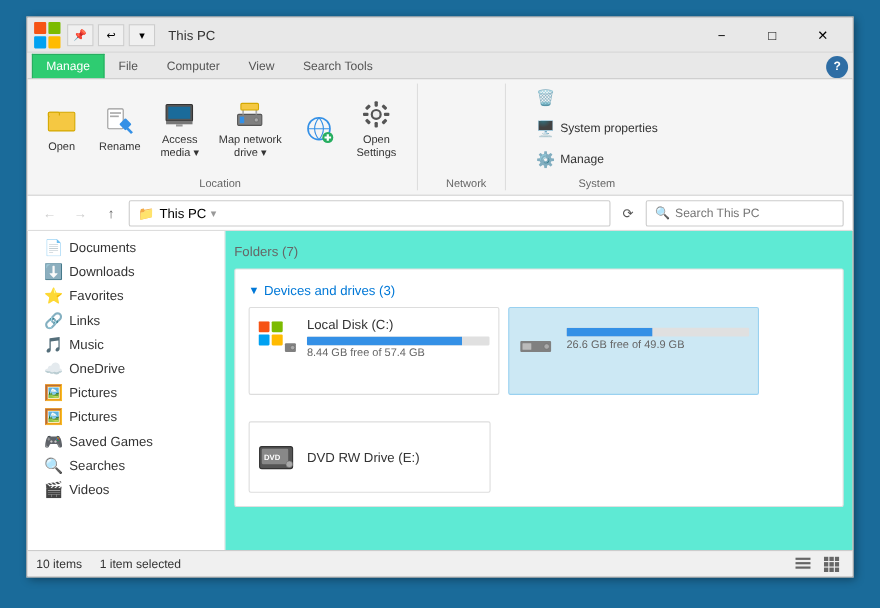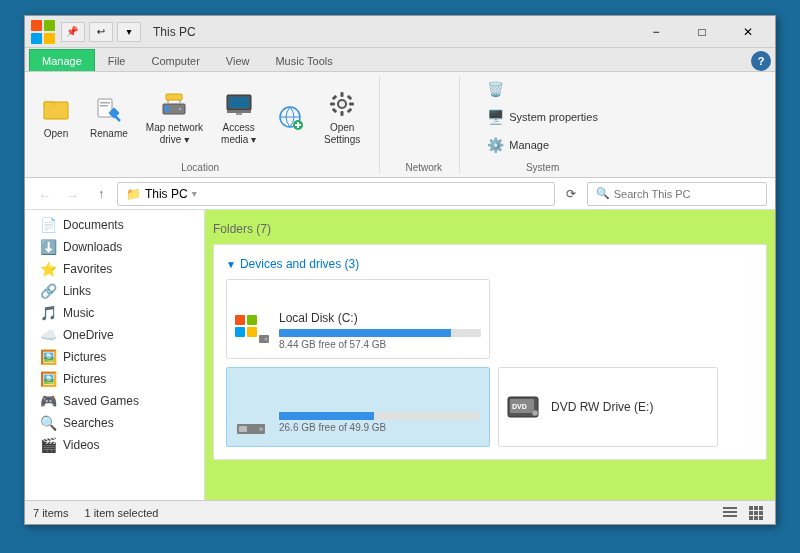--- a/index.html
+++ b/index.html
@@ -47,38 +47,38 @@
 
     
     .main-content { display: flex; flex: 1; overflow: hidden; }
 
     
     .sidebar { width: 180px; background: white; border-right: 1px solid #e0e0e0; overflow-y: auto; padding: 4px 0; flex-shrink: 0; }
     .sidebar-item { display: flex; align-items: center; gap: 6px; padding: 3px 8px 3px 16px; cursor: pointer; font-size: 12px; color: #333; }
     .sidebar-item .s-icon { width: 16px; height: 16px; flex-shrink: 0; display: flex; align-items: center; justify-content: center; font-size: 14px; }
 
     
-    .content-area { flex: 1; background: #bef264; overflow-y: auto; padding: 8px; }
+    .content-area { flex: 1; background: #5eead4; overflow-y: auto; padding: 8px; }
     .section-header { display: flex; align-items: center; gap: 4px; font-size: 12px; color: #0078d7; margin-bottom: 8px; }
     .section-header .chevron { font-size: 10px; }
 
     
     .drives-grid { display: flex; gap: 8px; flex-wrap: wrap; }
-    .drive-item { width: 264px; height: 80px; background: white; border: 1px solid #ddd; border-radius: 2px; padding: 8px; display: flex; flex-direction: column; justify-content: flex-end; cursor: pointer; }
+    .drive-item { width: 228px; height: 80px; background: white; border: 1px solid #ddd; border-radius: 2px; padding: 8px; display: flex; flex-direction: column; justify-content: flex-start; cursor: pointer; }
     .drive-item.selected { background: #cce8f4; border-color: #99d1f0; }
     .drive-top { display: flex; align-items: center; gap: 8px; }
     .drive-icon { width: 36px; height: 36px; display: flex; align-items: center; justify-content: center; flex-shrink: 0; }
     .drive-info { flex: 1; }
     .drive-name { font-size: 12px; color: #333; font-weight: 500; }
     .drive-progress { height: 8px; background: #e0e0e0; border-radius: 1px; margin-top: 4px; overflow: hidden; }
     .drive-progress-bar { height: 100%; background: #3490e6; }
     .drive-free { font-size: 10px; color: #666; margin-top: 2px; }
 
     
-    .dvd-item { width: 220px; height: 80px; background: white; border: 1px solid #ddd; border-radius: 2px; padding: 8px; display: flex; align-items: center; gap: 8px; cursor: pointer; }
+    .dvd-item { width: 220px; height: 65px; background: white; border: 1px solid #ddd; border-radius: 2px; padding: 8px; display: flex; align-items: center; gap: 8px; cursor: pointer; margin-top: 16px; }
 
     
     .status-bar { height: 24px; background: #f0f0f0; border-top: 1px solid #ccc; display: flex; align-items: center; padding: 0 8px; gap: 16px; font-size: 11px; color: #333; }
     .status-right { margin-left: auto; display: flex; gap: 4px; }
     .view-btn { width: 22px; height: 18px; border: 1px solid transparent; display: flex; align-items: center; justify-content: center; cursor: pointer; font-size: 12px; }
 
     
     .sidebar::-webkit-scrollbar { width: 8px; }
     .sidebar::-webkit-scrollbar-track { background: #f0f0f0; }
     .sidebar::-webkit-scrollbar-thumb { background: #c0c0c0; border-radius: 4px; }
@@ -120,21 +120,21 @@
       <button class="win-btn close">✕</button>
     </div>
   </div>
 
   <div class="ribbon">
     <div class="ribbon-tabs">
       <div class="ribbon-tab manage active">Manage</div>
       <div class="ribbon-tab">File</div>
       <div class="ribbon-tab">Computer</div>
       <div class="ribbon-tab">View</div>
-      <div class="ribbon-tab">Music Tools</div>
+      <div class="ribbon-tab">Search Tools</div>
       <div class="help-btn">?</div>
     </div>
 
     <div class="ribbon-content">
 
       <div class="ribbon-group">
         <div class="ribbon-group-items">
           <div class="ribbon-btn">
             <div class="btn-icon">
               <svg width="28" height="28" viewBox="0 0 28 28">
@@ -153,39 +153,39 @@
                 <rect x="5" y="9" width="8" height="1.5" fill="#aaa"></rect>
                 <line x1="18" y1="18" x2="25" y2="25" stroke="#3490e6" stroke-width="2.5"></line>
                 <rect x="15" y="13" width="8" height="8" rx="1" fill="#3490e6" transform="rotate(-45 19 17)"></rect>
               </svg>
             </div>
             <span class="btn-label">Rename</span>
           </div>
           <div class="ribbon-btn">
             <div class="btn-icon">
               <svg width="28" height="28" viewBox="0 0 28 28">
+                <rect x="2" y="5" width="24" height="15" rx="1" fill="#555" stroke="#333" stroke-width="1"></rect>
+                <rect x="4" y="7" width="20" height="11" fill="#1a6b9a"></rect>
+                <rect x="2" y="20" width="24" height="3" fill="#777"></rect>
+                <rect x="11" y="23" width="6" height="2" fill="#999"></rect>
+              </svg>
+            </div>
+            <span class="btn-label">Access<br>media ▾</span>
+          </div>
+          <div class="ribbon-btn">
+            <div class="btn-icon">
+              <svg width="28" height="28" viewBox="0 0 28 28">
                 <rect x="3" y="14" width="22" height="10" rx="1" fill="#808080" stroke="#555" stroke-width="1"></rect>
                 <rect x="5" y="16" width="4" height="6" fill="#3490e6"></rect>
                 <circle cx="20" cy="19" r="2" fill="#aaa" stroke="#777" stroke-width="1"></circle>
                 <path d="M 8 14 L 8 8 L 20 8 L 20 14" fill="none" stroke="#aaa" stroke-width="1.5"></path>
                 <rect x="6" y="4" width="16" height="6" rx="1" fill="#f5c842" stroke="#d4a800" stroke-width="1"></rect>
               </svg>
             </div>
             <span class="btn-label">Map network<br>drive ▾</span>
-          </div>
-          <div class="ribbon-btn">
-            <div class="btn-icon">
-              <svg width="28" height="28" viewBox="0 0 28 28">
-                <rect x="2" y="5" width="24" height="15" rx="1" fill="#555" stroke="#333" stroke-width="1"></rect>
-                <rect x="4" y="7" width="20" height="11" fill="#1a6b9a"></rect>
-                <rect x="2" y="20" width="24" height="3" fill="#777"></rect>
-                <rect x="11" y="23" width="6" height="2" fill="#999"></rect>
-              </svg>
-            </div>
-            <span class="btn-label">Access<br>media ▾</span>
           </div>
           <div class="ribbon-btn">
             <div class="btn-icon">
               <svg width="28" height="28" viewBox="0 0 28 28">
                 <circle cx="14" cy="14" r="10" fill="none" stroke="#3490e6" stroke-width="1.5"></circle>
                 <path d="M14 4 Q18 9 18 14 Q18 19 14 24" fill="none" stroke="#3490e6" stroke-width="1"></path>
                 <path d="M14 4 Q10 9 10 14 Q10 19 14 24" fill="none" stroke="#3490e6" stroke-width="1"></path>
                 <line x1="4" y1="14" x2="24" y2="14" stroke="#3490e6" stroke-width="1"></line>
                 <circle cx="22" cy="22" r="5" fill="#27ae60"></circle>
                 <line x1="22" y1="19" x2="22" y2="25" stroke="white" stroke-width="2"></line>
@@ -374,21 +374,21 @@
               </svg>
             </div>
             <div style="font-size:12px;color:#333;">DVD RW Drive (E:)</div>
           </div>
         </div>
       </div>
     </div>
   </div>
 
   <div class="status-bar">
-    <span>7 items</span>
+    <span>10 items</span>
     <span>1 item selected</span>
     <div class="status-right">
       <div class="view-btn">
         <svg width="14" height="14" viewBox="0 0 14 14">
           <rect x="0" y="1" width="14" height="2" fill="#666"></rect>
           <rect x="0" y="5" width="14" height="2" fill="#666"></rect>
           <rect x="0" y="9" width="14" height="2" fill="#666"></rect>
           <rect x="0" y="13" width="14" height="2" fill="#666" display="none"></rect>
         </svg>
       </div>

